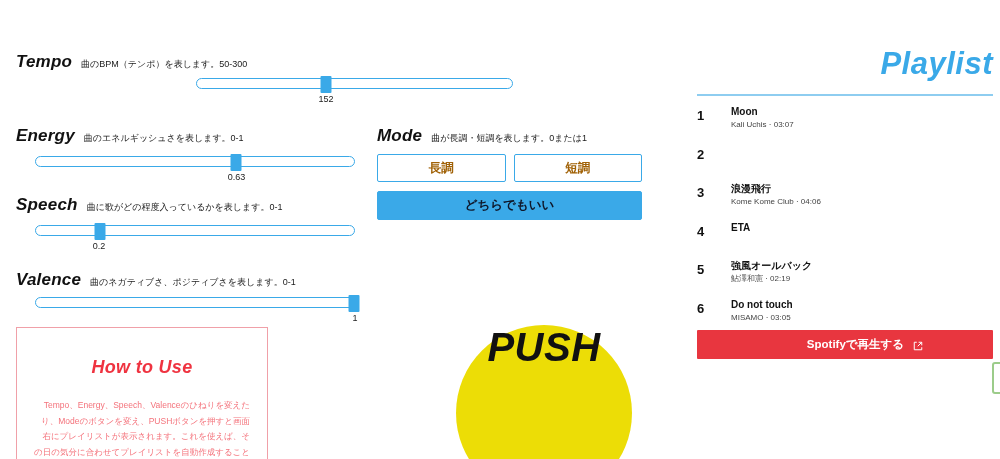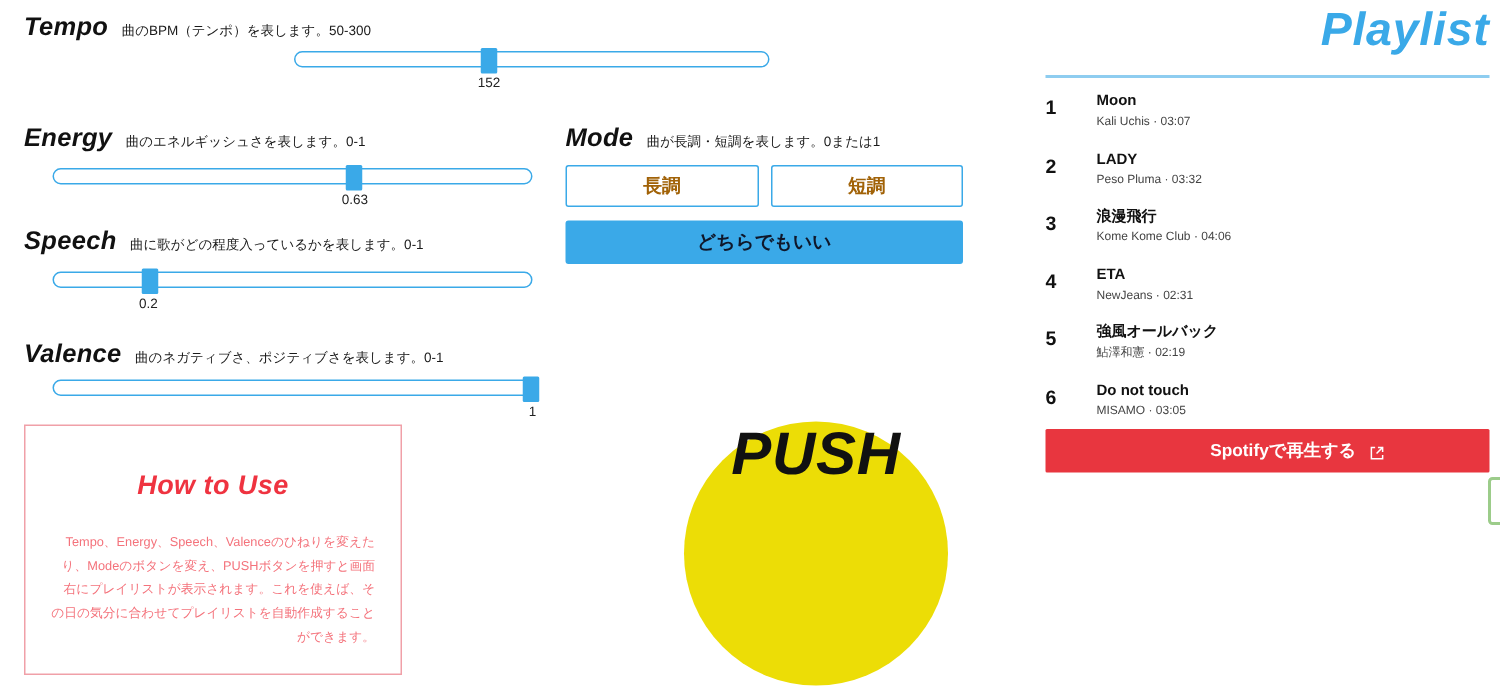--- a/index.html
+++ b/index.html
@@ -4,21 +4,21 @@
 <style>
   html,body{margin:0;padding:0;}
   body{
     width:1000px;height:459px;
     background:#ffffff;
     font-family:"Liberation Sans","DejaVu Sans",sans-serif;
     color:#111;
     overflow:hidden;
     position:relative;
   }
-  .app{position:relative;width:1000px;height:391px;}
+  .app{position:relative;width:1000px;height:391px;margin-top:44px;}
 
   
   .controls{position:absolute;left:0;top:0;width:670px;height:459px;}
 
   .param{position:absolute;}
   .param-head{display:flex;align-items:baseline;gap:9px;white-space:nowrap;}
   .param-name{
     font-size:17px;font-weight:bold;font-style:italic;letter-spacing:.2px;color:#111;
   }
   .param-desc{font-size:9px;color:#1a1a1a;letter-spacing:0;}
@@ -196,37 +196,32 @@
     <div class="tracks" id="tracks">
         <div class="track-row">
           <div class="t-num">1</div>
           <div class="t-info">
             <div class="t-title">Moon</div>
             <div class="t-meta">Kali Uchis · 03:07</div>
           </div>
         </div>
         <div class="track-row">
           <div class="t-num">2</div>
-          <div class="t-info">
-            <div class="t-title">LADY</div>
-            <div class="t-meta">Peso Pluma · 03:32</div>
-          </div>
         </div>
         <div class="track-row">
           <div class="t-num">3</div>
           <div class="t-info">
             <div class="t-title">浪漫飛行</div>
             <div class="t-meta">Kome Kome Club · 04:06</div>
           </div>
         </div>
         <div class="track-row">
           <div class="t-num">4</div>
           <div class="t-info">
             <div class="t-title">ETA</div>
-            <div class="t-meta">NewJeans · 02:31</div>
           </div>
         </div>
         <div class="track-row">
           <div class="t-num">5</div>
           <div class="t-info">
             <div class="t-title">強風オールバック</div>
             <div class="t-meta">鮎澤和憲 · 02:19</div>
           </div>
         </div>
         <div class="track-row">

